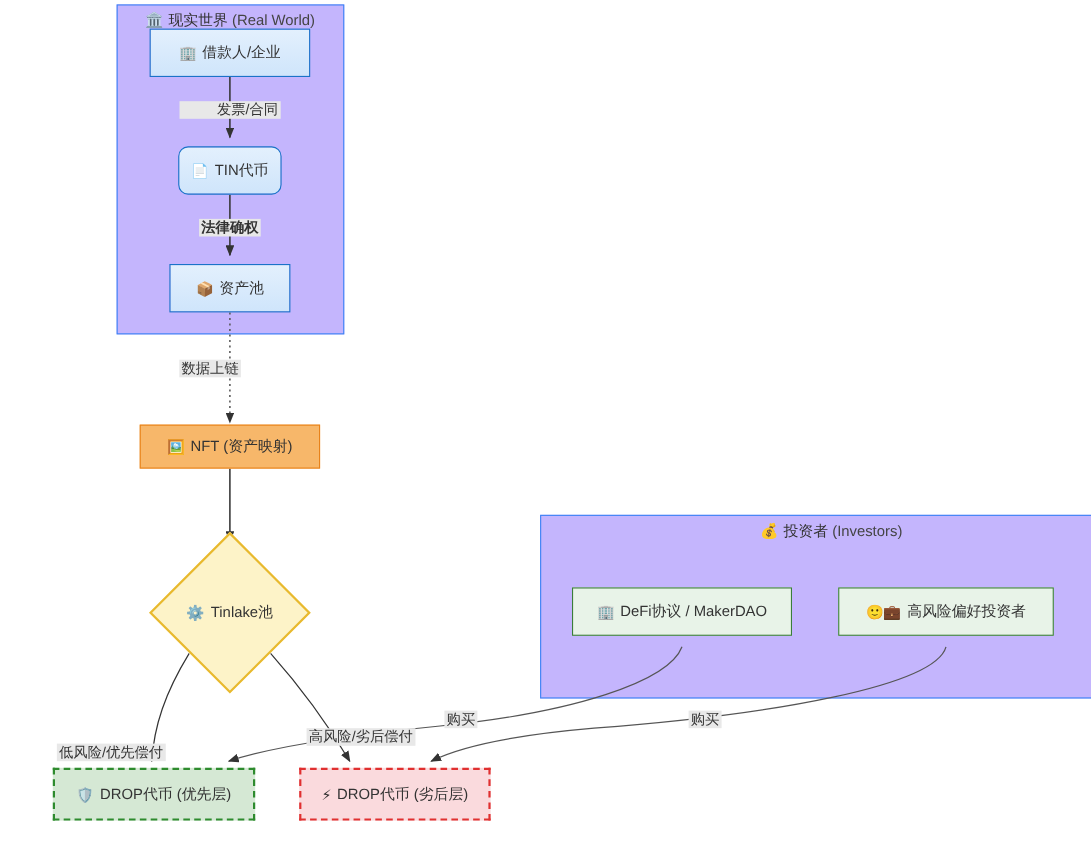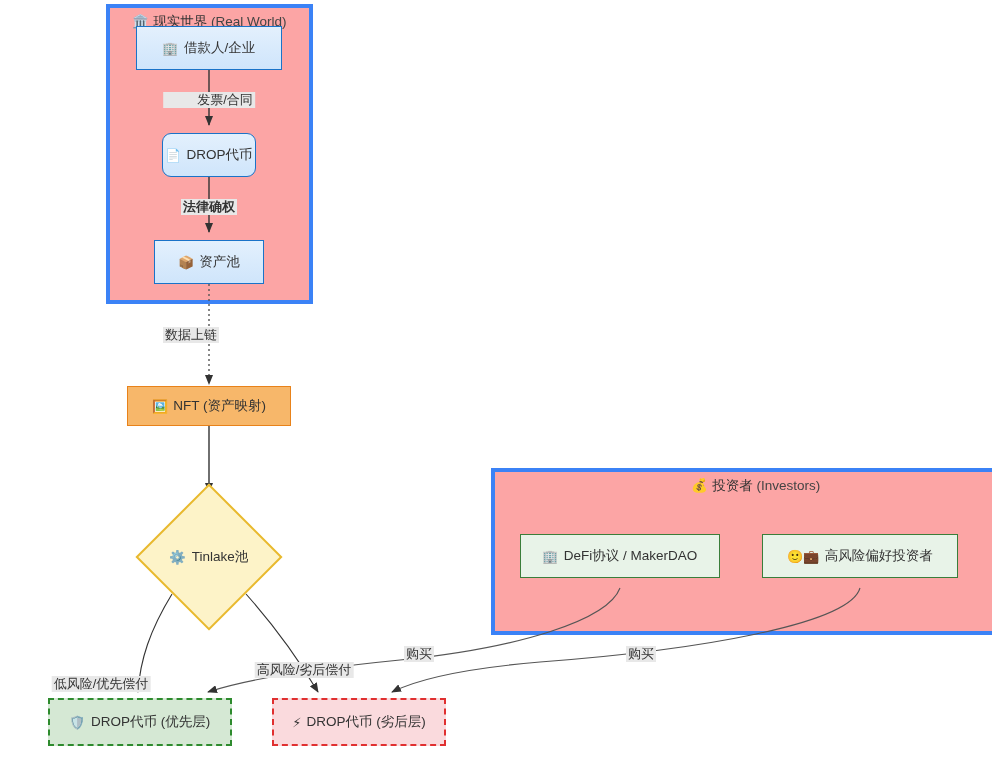--- a/index.html
+++ b/index.html
@@ -24,22 +24,22 @@
     position: absolute;
     left: 0; top: 0;
     width: 992px;
     height: 777px;
     pointer-events: none;
   }
 
   
   .cluster {
     position: absolute;
-    background: #fca5a5;
-    border: 4px solid #3b82f6;
+    background: #c4b5fd;
+    border: 1px solid #3b82f6;
     box-sizing: border-box;
   }
   .cluster-title {
     position: absolute;
     top: 5px;
     left: 0;
     width: 100%;
     text-align: center;
     font-size: 13.5px;
     color: #333333;
@@ -170,32 +170,32 @@
 
     <path d="M620,588 C608,620 520,648 400,660 C320,668 250,678 208,692" stroke="#555555" stroke-width="1.1" fill="none" marker-end="url(#arrow)"></path>
 
     <path d="M860,588 C850,624 700,650 540,662 C470,668 420,678 392,692" stroke="#555555" stroke-width="1.1" fill="none" marker-end="url(#arrow)"></path>
   </svg>
 
   <div class="edge-label" style="left:209px; top:100px;padding-left:34px;">发票/合同</div>
   <div class="edge-label" style="left:209px; top:207px;font-weight:bold;">法律确权</div>
   <div class="edge-label" style="left:191px; top:335px;">数据上链</div>
   <div class="edge-label" style="left:101px; top:684px;">低风险/优先偿付</div>
-  <div class="edge-label" style="left:304px; top:670px;">高风险/劣后偿付</div>
+  <div class="edge-label" style="left:328px; top:670px;">高风险/劣后偿付</div>
   <div class="edge-label" style="left:419px; top:654px;">购买</div>
   <div class="edge-label" style="left:641px; top:654px;">购买</div>
 
   <div class="node node-blue" style="left:136px; top:26px; width:146px; height:44px;">
     <span class="ico">🏢</span>
     <span>借款人/企业</span>
   </div>
 
   <div class="node node-blue rounded" style="left:162px; top:133px; width:94px; height:44px;">
     <span class="ico">📄</span>
-    <span>DROP代币</span>
+    <span>TIN代币</span>
   </div>
 
   <div class="node node-blue" style="left:154px; top:240px; width:110px; height:44px;">
     <span class="ico">📦</span>
     <span>资产池</span>
   </div>
 
   <div class="node node-orange" style="left:127px; top:386px; width:164px; height:40px;">
     <span class="ico">🖼️</span>
     <span>NFT (资产映射)</span>

